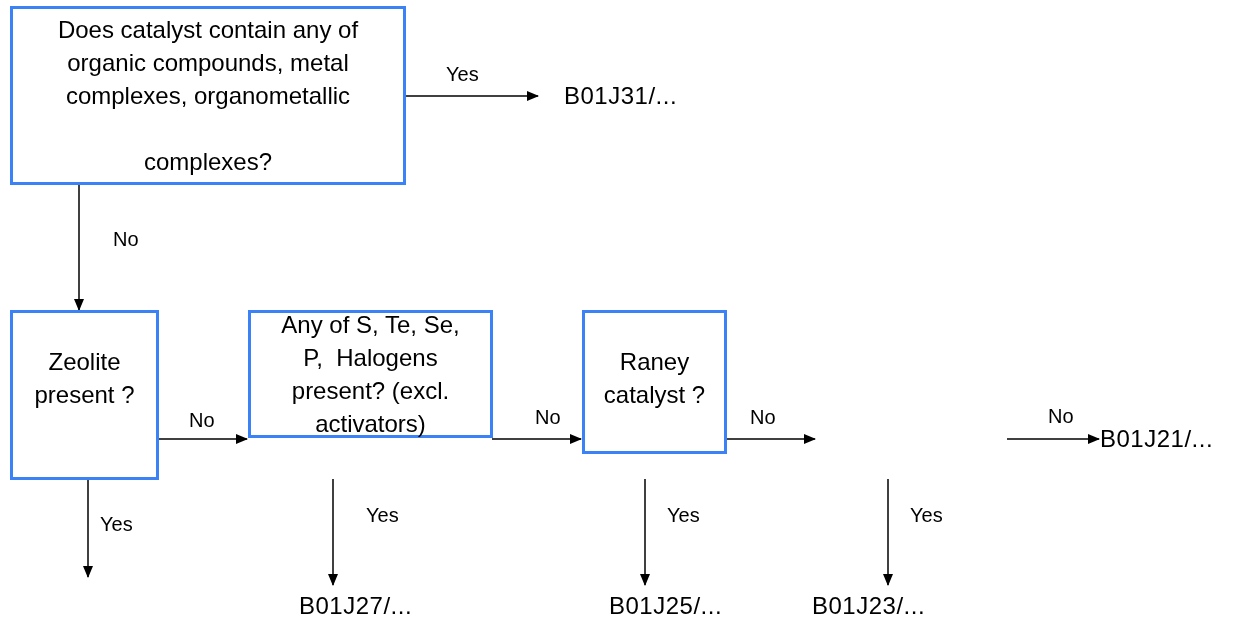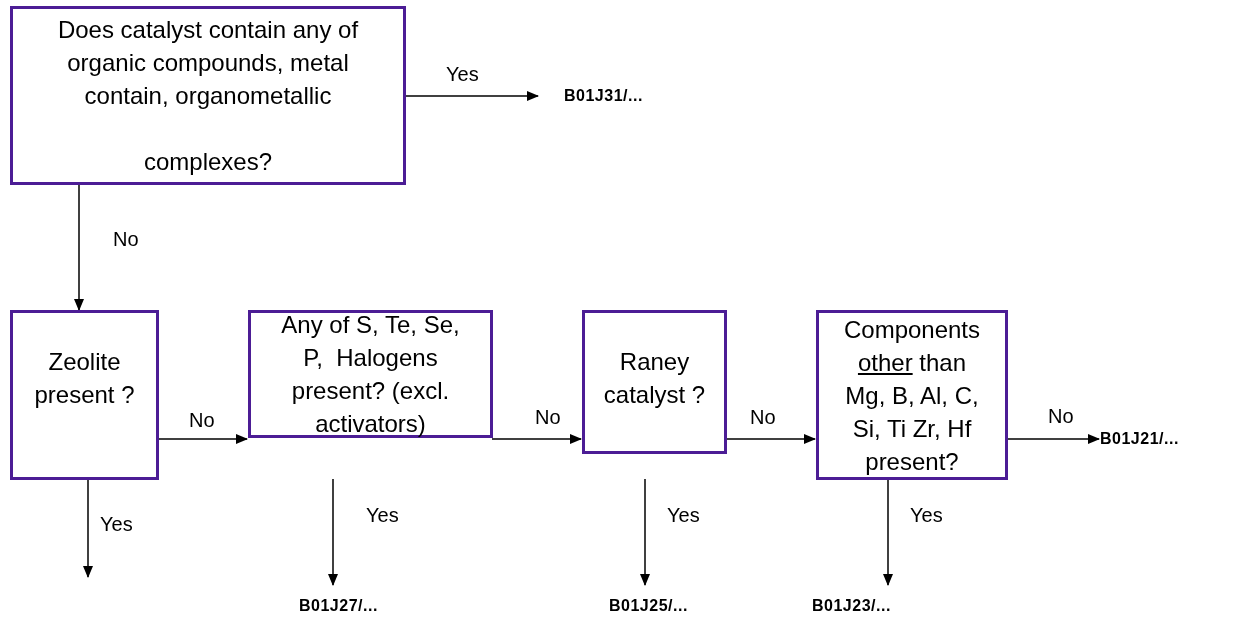--- a/index.html
+++ b/index.html
@@ -1,24 +1,24 @@
 <!DOCTYPE html>
 <html><head>
   <meta charset="utf-8">
   <style>
     html, body { margin: 0; padding: 0; background: #ffffff; }
     body { width: 1246px; height: 628px; position: relative; overflow: hidden;
            font-family: "Liberation Sans", sans-serif; color: #000; }
     #diagram { position: absolute; left: 0; top: 0; width: 1246px; height: 628px; }
-    .box { position: absolute; box-sizing: border-box; border: 3px solid #4c1d95; background: #fff;
+    .box { position: absolute; box-sizing: border-box; border: 3px solid #3b82f6; background: #fff;
            display: flex; align-items: center; justify-content: center; text-align: center;
            font-size: 24px; line-height: 33px; }
     .box .txt { display: block; }
     .lbl { position: absolute; font-size: 20px; line-height: 28px; white-space: nowrap; }
-    .code { position: absolute; font-size: 16px; font-weight: bold; line-height: 28px; white-space: nowrap; letter-spacing: 0.5px; }
+    .code { position: absolute; font-size: 24px; font-weight: normal; line-height: 28px; white-space: nowrap; letter-spacing: 0.5px; }
     .u { text-decoration: underline; }
   </style>
 </head>
 <body>
 
 <div id="diagram">
   <svg width="1246" height="628" style="position:absolute;left:0;top:0">
     <defs>
       <marker id="ah" markerWidth="12" markerHeight="10" refX="11" refY="5" orient="auto" markerUnits="userSpaceOnUse">
         <path d="M0,0 L12,5 L0,10 z" fill="#000"></path>
@@ -33,21 +33,21 @@
     <line x1="726" y1="439" x2="815" y2="439" stroke="#000" stroke-width="1.5" marker-end="url(#ah)"></line>
     <line x1="645" y1="479" x2="645" y2="585" stroke="#000" stroke-width="1.5" marker-end="url(#ah)"></line>
     <line x1="1007" y1="439" x2="1099" y2="439" stroke="#000" stroke-width="1.5" marker-end="url(#ah)"></line>
     <line x1="888" y1="479" x2="888" y2="585" stroke="#000" stroke-width="1.5" marker-end="url(#ah)"></line>
   </svg>
 
   <div class="box" style="left:10px;top:6px;width:396px;height:179px;">
     <span class="txt">
       <span>Does catalyst contain any of</span><br>
       <span>organic compounds, metal</span><br>
-      <span>contain, organometallic</span><br>
+      <span>complexes, organometallic</span><br>
       <br>
       <span>complexes?</span>
     </span>
   </div>
 
   <div class="box" style="left:10px;top:310px;width:149px;height:170px;align-items:flex-start;padding-top:32px;">
     <span class="txt">
       <span>Zeolite</span><br>
       <span>present ?</span>
     </span>
@@ -62,29 +62,20 @@
     </span>
   </div>
 
   <div class="box" style="left:582px;top:310px;width:145px;height:144px;align-items:flex-start;padding-top:32px;">
     <span class="txt">
       <span>Raney</span><br>
       <span>catalyst ?</span>
     </span>
   </div>
 
-  <div class="box" style="left:816px;top:310px;width:192px;height:170px;">
-    <span class="txt">
-      <span>Components</span><br>
-      <span><span class="u">other</span><span id="q5rest"> than</span></span><br>
-      <span>Mg, B, Al, C,</span><br>
-      <span>Si, Ti Zr, Hf</span><br>
-      <span>present?</span>
-    </span>
-  </div>
 
   <div class="lbl" style="left:446px;top:60px;">Yes</div>
   <div class="lbl" style="left:113px;top:225px;">No</div>
   <div class="lbl" style="left:100px;top:510px;">Yes</div>
   <div class="lbl" style="left:189px;top:406px;">No</div>
   <div class="lbl" style="left:366px;top:501px;">Yes</div>
   <div class="lbl" style="left:535px;top:403px;">No</div>
   <div class="lbl" style="left:667px;top:501px;">Yes</div>
   <div class="lbl" style="left:750px;top:403px;">No</div>
   <div class="lbl" style="left:910px;top:501px;">Yes</div>

